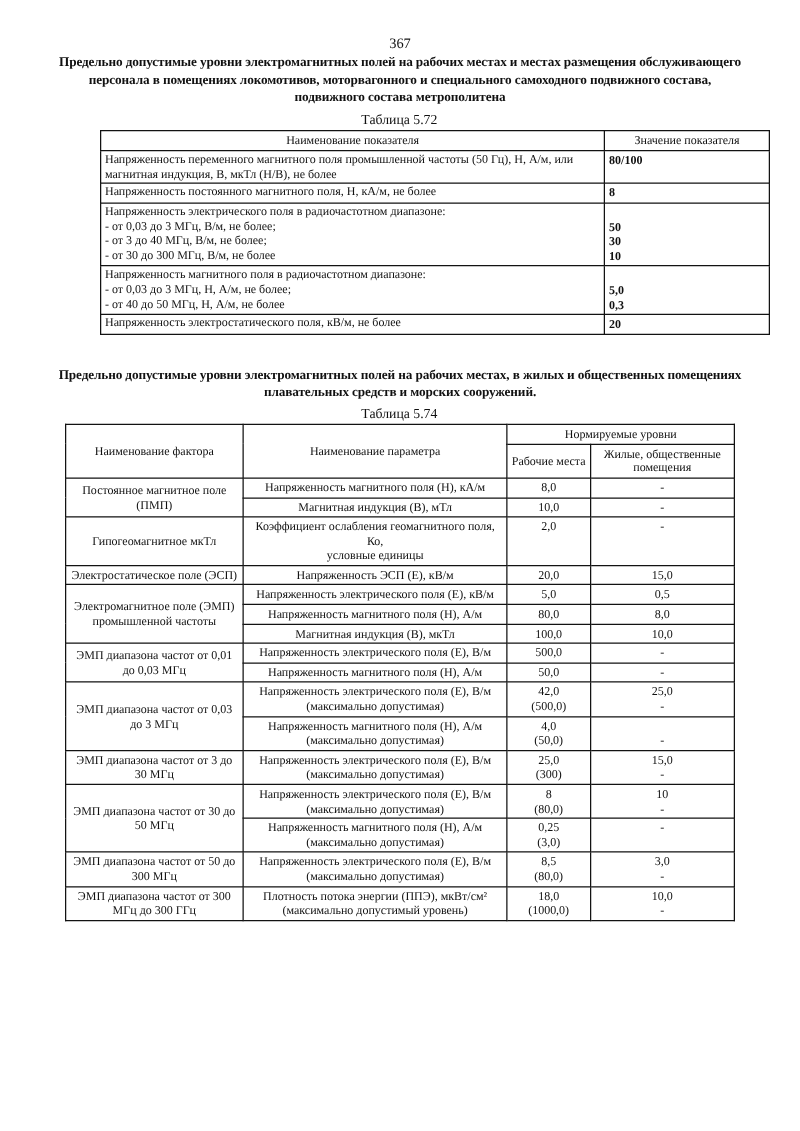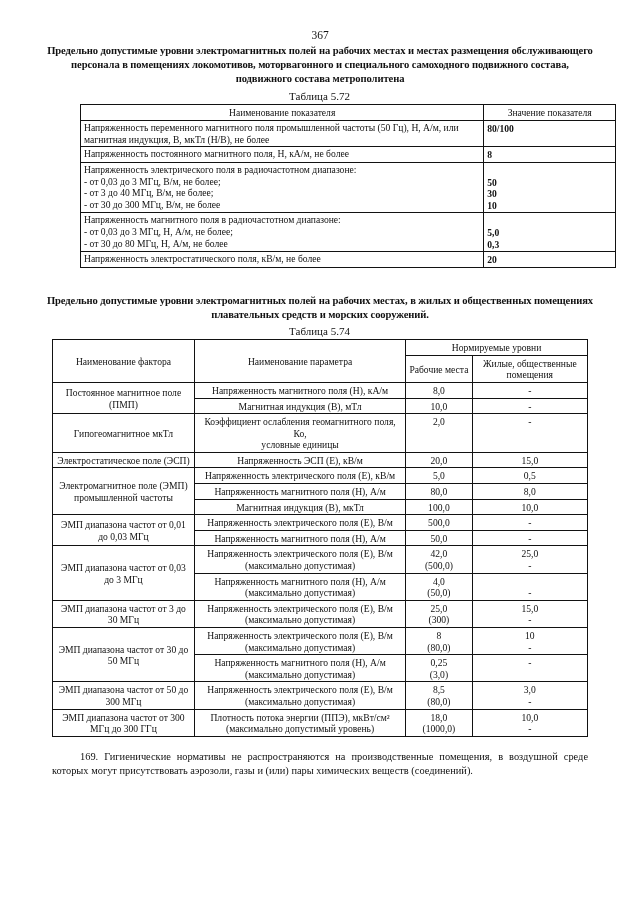--- a/index.html
+++ b/index.html
@@ -124,21 +124,21 @@
         <tr>
           <td class="name"><span>Напряженность электрического поля в радиочастотном диапазоне:</span><span class="sub">- от 0,03 до 3 МГц, В/м, не более;</span><span class="sub">- от 3 до 40 МГц, В/м, не более;</span><span class="sub">- от 30 до 300 МГц, В/м, не более</span></td>
           <td class="val">
             <span class="spacer"></span>
             <span class="valline">50</span>
             <span class="valline">30</span>
             <span class="valline">10</span>
           </td>
         </tr>
         <tr>
-          <td class="name"><span>Напряженность магнитного поля в радиочастотном диапазоне:</span><span class="sub">- от 0,03 до 3 МГц, Н, А/м, не более;</span><span class="sub">- от 30 до 80 МГц, Н, А/м, не более</span></td>
+          <td class="name"><span>Напряженность магнитного поля в радиочастотном диапазоне:</span><span class="sub">- от 0,03 до 3 МГц, Н, А/м, не более;</span><span class="sub">- от 40 до 50 МГц, Н, А/м, не более</span></td>
           <td class="val">
             <span class="spacer"></span>
             <span class="valline">5,0</span>
             <span class="valline">0,3</span>
           </td>
         </tr>
         <tr>
           <td class="name"><span>Напряженность электростатического поля, кВ/м, не более</span></td>
           <td class="val">
             <span class="valline">20</span>
@@ -258,16 +258,15 @@
             <td class="factor">ЭМП диапазона частот от 300 МГц до 300 ГГц</td>
             <td>Плотность потока энергии (ППЭ), мкВт/см²<br>(максимально допустимый уровень)</td>
             <td class="numcell">18,0<br>(1000,0)</td>
             <td class="numcell">10,0<br>-</td>
           </tr>
         </tbody>
     </table>
   </div>
 
   <div class="notes">
-    <p>169. Гигиенические нормативы не распространяются на производственные помещения, в воздушной среде которых могут присутствовать аэрозоли, газы и (или) пары химических веществ (соединений).</p>
   </div>
 
 </div>
 
 </body></html>

